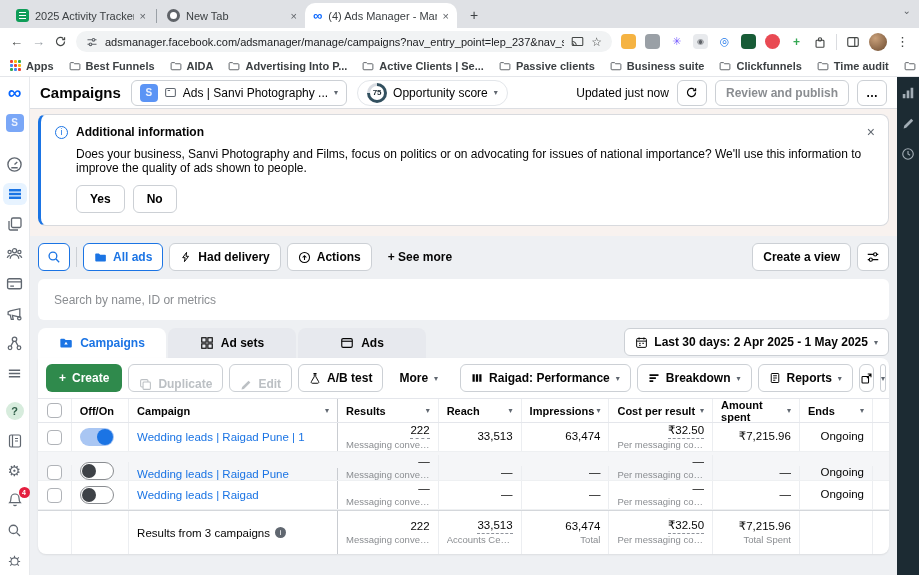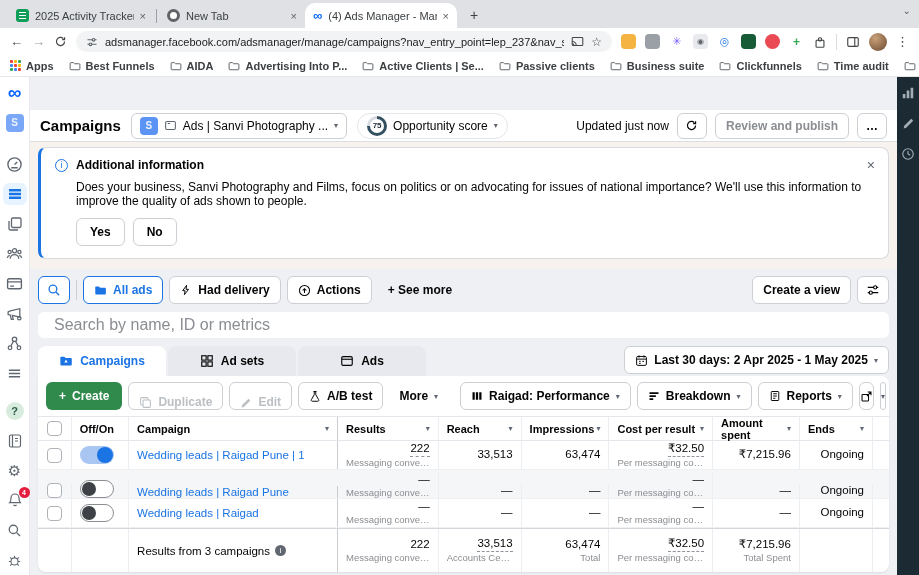--- a/index.html
+++ b/index.html
@@ -44,21 +44,21 @@
   .left-rail { width:30px; background:#fff; border-right:1px solid #e7e9ec; display:flex; flex-direction:column; align-items:center; padding:5px 0 4px; gap:8px; color:#606770; }
   .rail-sp { flex:1; }
   .rail-item { width:24px; height:22px; display:flex; align-items:center; justify-content:center; position:relative; }
   .rail-item.sel { background:#e7f3ff; border-radius:6px; color:#1b74e4; }
   .s-badge { width:18px; height:18px; background:#7aa7f7; color:#eaf1ff; font-size:10px; font-weight:bold; border-radius:4px; display:flex; align-items:center; justify-content:center; }
   .meta-logo { color:#0866ff; font-size:19px; font-weight:bold; line-height:1; }
   .help-dot { width:18px; height:18px; border-radius:50%; background:#d7ecdd; color:#2e5d47; font-size:11px; font-weight:bold; display:flex; align-items:center; justify-content:center; }
   .bell-badge { position:absolute; top:-3px; right:-3px; width:11px; height:11px; border-radius:50%; background:#e41e3f; color:#fff; font-size:7px; font-weight:bold; display:flex; align-items:center; justify-content:center; }
   .right-rail { width:22px; background:#1c2b33; display:flex; flex-direction:column; align-items:center; padding-top:9px; gap:17px; color:#a2adb5; }
 
-  .main { flex:1; min-width:0; display:flex; flex-direction:column;margin-top:33px; }
+  .main { flex:1; min-width:0; display:flex; flex-direction:column; }
   .app-header { height:32px; background:#fff; border-bottom:1px solid #dcdee2; display:flex; align-items:center; gap:10px; padding:0 10px; }
   .page-title { font-size:15px; font-weight:bold; color:#050505; }
   .acct-pill { display:flex; align-items:center; gap:6px; height:26px; border:1px solid #ccd0d5; border-radius:6px; padding:0 8px; font-size:12px; color:#050505; background:#fff; }
   .caret { font-size:8px; color:#606770; }
   .opp-pill { display:flex; align-items:center; gap:6px; height:26px; border:1px solid #e3e6ea; border-radius:14px; padding:0 9px; font-size:12px; color:#050505; }
   .ring { width:20px; height:20px; border-radius:50%; background:conic-gradient(#32505f 0 270deg,#d8dce2 270deg 360deg); display:flex; align-items:center; justify-content:center; }
   .ring i { width:14px; height:14px; border-radius:50%; background:#fff; font-style:normal; font-size:8px; font-weight:bold; display:flex; align-items:center; justify-content:center; color:#1c2b33; }
   .hd-right { margin-left:auto; display:flex; align-items:center; gap:8px; }
   .updated { font-size:12px; color:#050505; }
   .btn { height:26px; border:1px solid #ccd0d5; border-radius:6px; background:#fff; display:flex; align-items:center; justify-content:center; padding:0 10px; font-size:12px; font-weight:bold; color:#050505; }
@@ -78,21 +78,21 @@
 
   .filter-row { display:flex; align-items:center; gap:6px; padding:7px 8px 0; }
   .pill { height:28px; border:1px solid #ccd0d5; border-radius:6px; background:#fff; display:flex; align-items:center; gap:6px; padding:0 10px; font-size:12px; font-weight:bold; color:#050505; white-space:nowrap; }
   .pill.blue { border-color:#1b74e4; color:#1b74e4; }
   .pill.sqr { width:32px; padding:0; justify-content:center; }
   .ghost { border:none; background:transparent; }
   .vdiv { width:1px; height:20px; background:#ccd0d5; }
   .fr-sp { flex:1; }
 
   .search-row { padding:8px 8px 0; }
-  .search-input { width:100%; height:26px; border:none; outline:none; border-radius:6px; background:#fff; padding:0 16px; font-size:16px; color:#050505; font-family:inherit; }
+  .search-input { width:100%; height:41px; border:none; outline:none; border-radius:6px; background:#fff; padding:0 16px; font-size:12px; color:#050505; font-family:inherit; }
   .search-input::placeholder { color:#8a8d91; }
 
   .tabs-row { display:flex; align-items:flex-end; gap:2px; padding:8px 8px 0; }
   .ltab { width:128px; height:30px; border-radius:8px 8px 0 0; background:#e7e9ee; display:flex; align-items:center; justify-content:center; gap:7px; font-size:12px; font-weight:bold; color:#050505; }
   .ltab.active { background:#fff; color:#1b74e4; }
   .date-pill { margin-left:auto; align-self:center; margin-bottom:2px; }
 
   .card { background:#fff; margin:0 8px; border-radius:0 8px 8px 8px; box-shadow:0 1px 2px rgba(0,0,0,.08); }
   .toolbar { display:flex; align-items:center; gap:6px; padding:6px 8px; }
   .btn-create { height:28px; background:#2f8a4c; color:#fff; border-radius:6px; display:flex; align-items:center; gap:6px; padding:0 13px; font-size:12px; font-weight:bold; }

